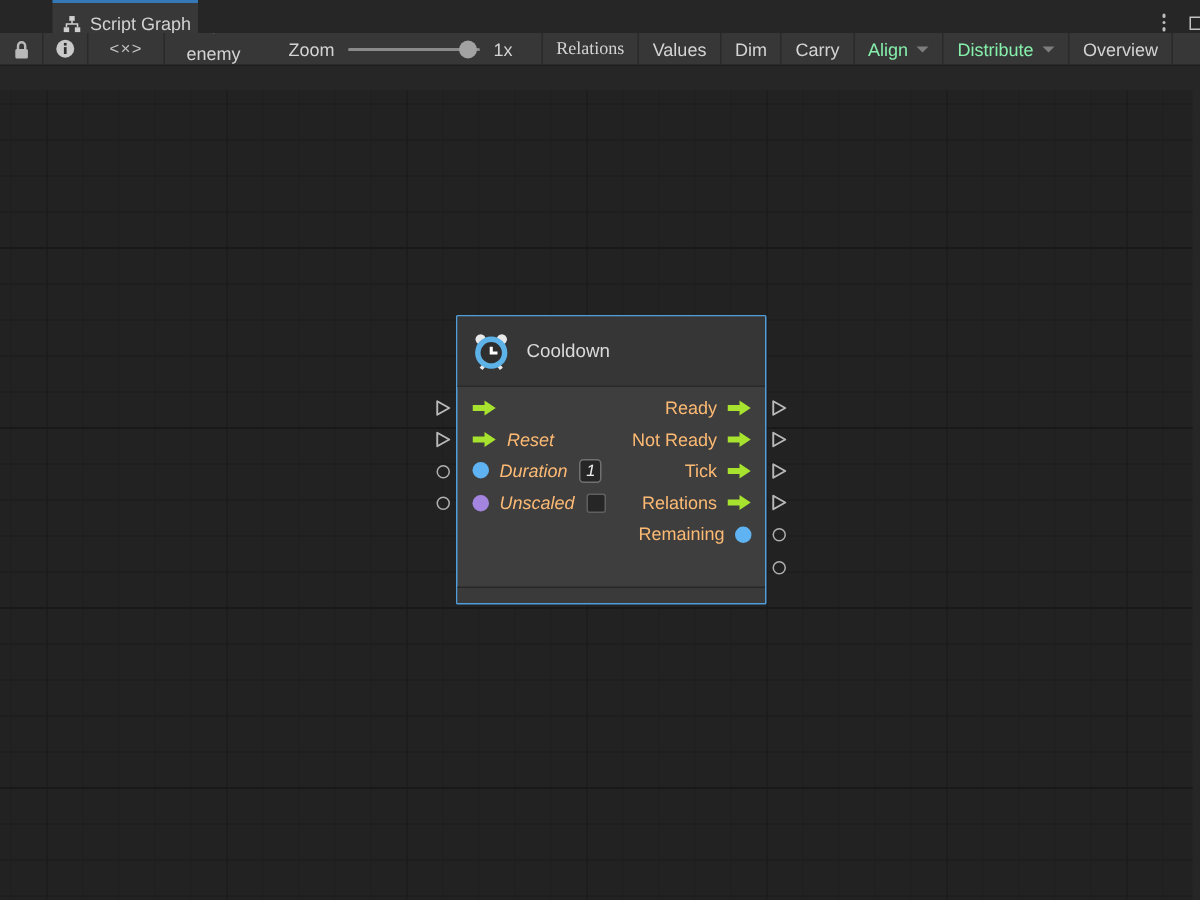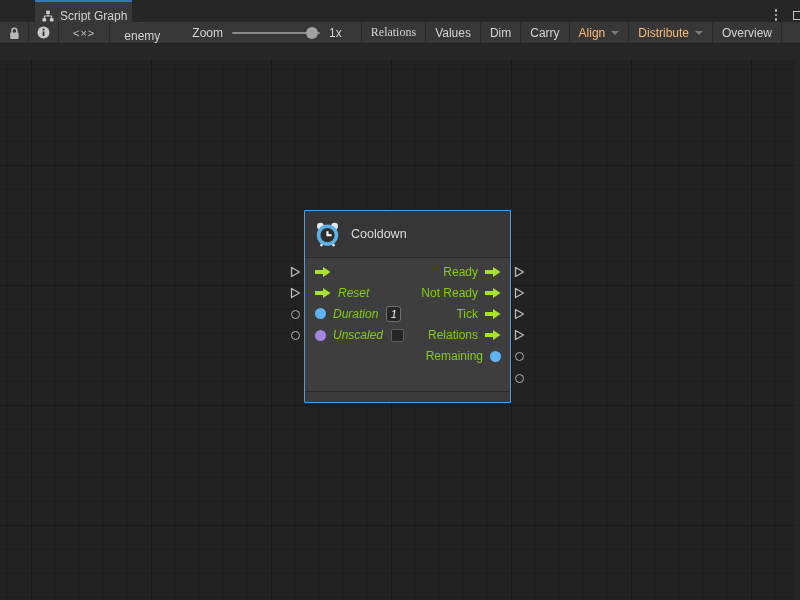--- a/index.html
+++ b/index.html
@@ -35,21 +35,21 @@
     background:#373737; border-bottom:1px solid #1e1e1e;
     display:flex; align-items:stretch; font-size:12px; color:#d4d4d4;
   }
   .tb-btn {
     display:flex; align-items:center; justify-content:center;
     padding:0 9px; border-right:1px solid #2a2a2a; cursor:default; white-space:nowrap;
   }
   .tb-icon-btn { padding:0 8px; }
   .tb-btn.no-sep { border-right:none; }
   .tb-btn.left-sep { border-left:1px solid #2a2a2a;font-family:Liberation Serif, serif; }
-  .tb-btn.disabled { color:#fdba74; }
+  .tb-btn.disabled { color:#86efac; }
   .glyph-x { color:#c2c2c2; letter-spacing:1px; font-size:11px; padding:0 14px; }
   .breadcrumb { display:flex; align-items:center; gap:6px; padding:0 10px 0 14px;flex-direction:column; }
   .zoom-group { display:flex; align-items:center; gap:9px; padding:0 10px 0 22px; }
   .slider-track { position:relative; width:88px; height:2px; background:#8a8a8a; border-radius:1px; }
   .slider-handle {
     position:absolute; top:-5px; left:84%; width:12px; height:12px;
     border-radius:50%; background:#a2a2a2;
   }
   .caret {
     width:0; height:0; display:inline-block; margin-left:6px;
@@ -80,21 +80,21 @@
     height:47px; background:#363636; border-bottom:1px solid #2a2a2a;
     display:flex; align-items:center; gap:10px; padding-left:9px;
   }
   .node-title { font-size:12.5px; color:#dadada; }
   .node-body { position:relative; padding:3px 9px 0 10px; }
   .port-col { position:absolute; top:3px; }
   .port-col.left { left:10px;font-style:italic; }
   .port-col.right { right:9px; left:auto; width:178px; }
   .port-row { height:21.2px; display:flex; align-items:center; gap:7px; }
   .port-col.right .port-row { justify-content:flex-end; }
-  .port-label { color:#84cc16; font-size:12px; white-space:nowrap; }
+  .port-label { color:#fdba74; font-size:12px; white-space:nowrap; }
   .dot { width:11px; height:11px; border-radius:50%; flex:0 0 auto; }
   .dot.blue { background:#5fb3f2; }
   .dot.purple { background:#a385e0; }
   .value-box {
     min-width:15px; height:16px; line-height:15px; padding:0 3px; margin-left:1px;
     background:#262626; border:1px solid #707070; border-radius:3px;
     color:#efefef; font-size:11px; text-align:center;
   }
   .checkbox {
     width:13px; height:13px; margin-left:1px; background:#262626;

